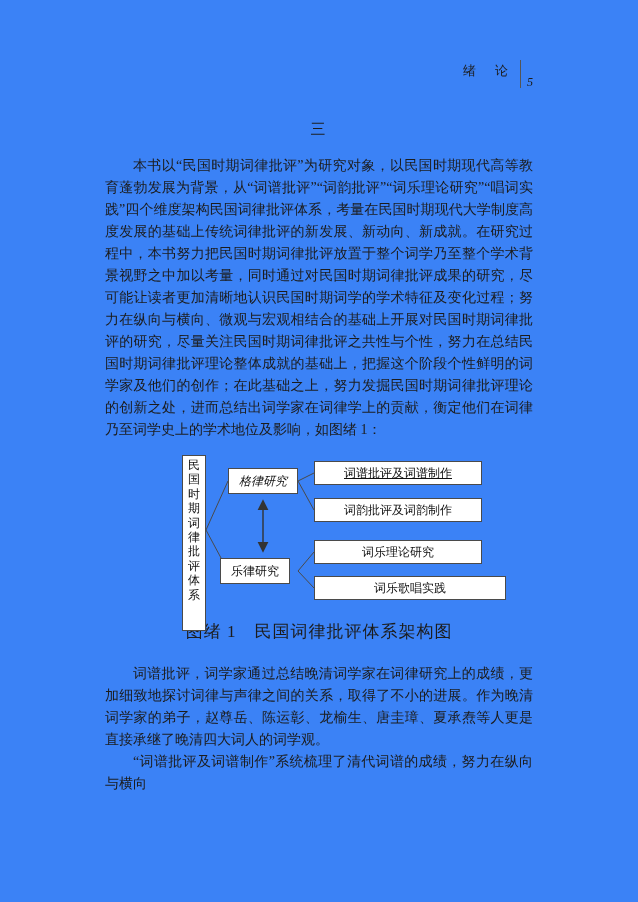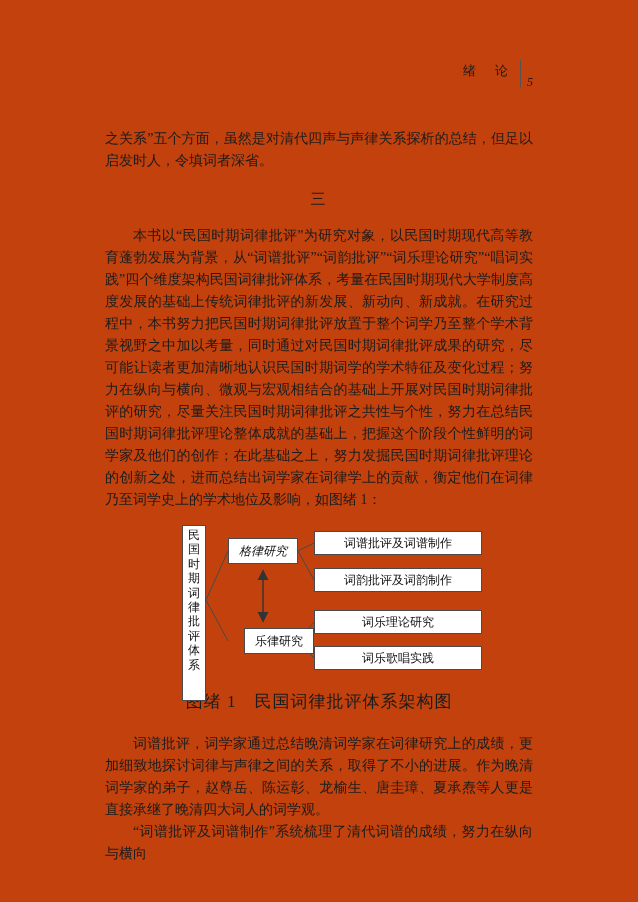--- a/index.html
+++ b/index.html
@@ -1,17 +1,17 @@
 <!DOCTYPE html>
 <html><head>
 <meta charset="utf-8">
 <style>
   html,body{margin:0;padding:0;background:#e8e8e8;}
   .page{
-    width:638px;height:902px;background:#c2410c;box-sizing:border-box;
+    width:638px;height:902px;background:#3b82f6;box-sizing:border-box;
     padding:60px 105px 0 105px;margin:0 auto;position:relative;overflow:hidden;
     font-family:"Liberation Serif","DejaVu Serif",serif;color:#1c1c1c;
   }
   
   .pagehead{display:flex;justify-content:flex-end;align-items:flex-start;height:42px;}
   .head-title{font-size:13px;letter-spacing:3px;padding-top:2px;}
   .head-bar{width:1px;height:28px;background:#555;margin-left:9px;margin-right:6px;}
   .head-num{font-style:italic;font-size:12px;margin-top:15px;}
   
   .para{font-size:14px;line-height:22px;text-align:justify;margin:0;text-indent:2em;}
@@ -27,41 +27,40 @@
   .dbox{
     position:absolute;box-sizing:border-box;border:1px solid #4a4a4a;background:#fff;
     font-size:12px;display:flex;align-items:center;justify-content:center;
     text-align:center;color:#111;
   }
   .dbox.root{
     left:2px;top:2px;width:24px;height:176px;
     line-height:14.4px;word-break:break-all;padding-top:2px;align-items:flex-start;
   }
   .dbox.branch1{left:48px;top:15px;width:70px;height:26px;font-style:italic;}
-  .dbox.branch2{left:64px;top:105px;width:70px;height:26px;}
-  .dbox.leaf1{left:134px;top:8px;width:168px;height:24px;}
+  .dbox.branch2{left:40px;top:105px;width:70px;height:26px;}
+  .dbox.leaf1{left:134px;top:8px;width:168px;height:24px;text-decoration:underline;}
   .dbox.leaf2{left:134px;top:45px;width:168px;height:24px;text-align:right;}
   .dbox.leaf3{left:134px;top:87px;width:168px;height:24px;text-align:center;}
-  .dbox.leaf4{left:134px;top:123px;width:168px;height:24px;}
+  .dbox.leaf4{left:134px;top:123px;width:192px;height:24px;}
   .caption{text-align:center;font-size:17px;margin-top:12px;letter-spacing:1px;}
 </style>
 </head>
 <body>
 
 <div class="page">
 
   <header class="pagehead">
     <span class="head-title">绪　论</span>
     <span class="head-bar"></span>
     <span class="head-num">5</span>
   </header>
 
   <main>
 
-    <p class="para noindent">之关系”五个方面，虽然是对清代四声与声律关系探析的总结，但足以启发时人，令填词者深省。</p>
 
     <h2 class="section-num">三</h2>
 
     <p class="para p-main">本书以“民国时期词律批评”为研究对象，以民国时期现代高等教育蓬勃发展为背景，从“词谱批评”“词韵批评”“词乐理论研究”“唱词实践”四个维度架构民国词律批评体系，考量在民国时期现代大学制度高度发展的基础上传统词律批评的新发展、新动向、新成就。在研究过程中，本书努力把民国时期词律批评放置于整个词学乃至整个学术背景视野之中加以考量，同时通过对民国时期词律批评成果的研究，尽可能让读者更加清晰地认识民国时期词学的学术特征及变化过程；努力在纵向与横向、微观与宏观相结合的基础上开展对民国时期词律批评的研究，尽量关注民国时期词律批评之共性与个性，努力在总结民国时期词律批评理论整体成就的基础上，把握这个阶段个性鲜明的词学家及他们的创作；在此基础之上，努力发掘民国时期词律批评理论的创新之处，进而总结出词学家在词律学上的贡献，衡定他们在词律乃至词学史上的学术地位及影响，如图绪 1：</p>
 
     <figure class="figure-block" style="margin:12px 0 0 0;">
       <div class="diagram">
 
         <svg class="connectors" viewBox="0 0 310 155" xmlns="http://www.w3.org/2000/svg">
           <defs>

